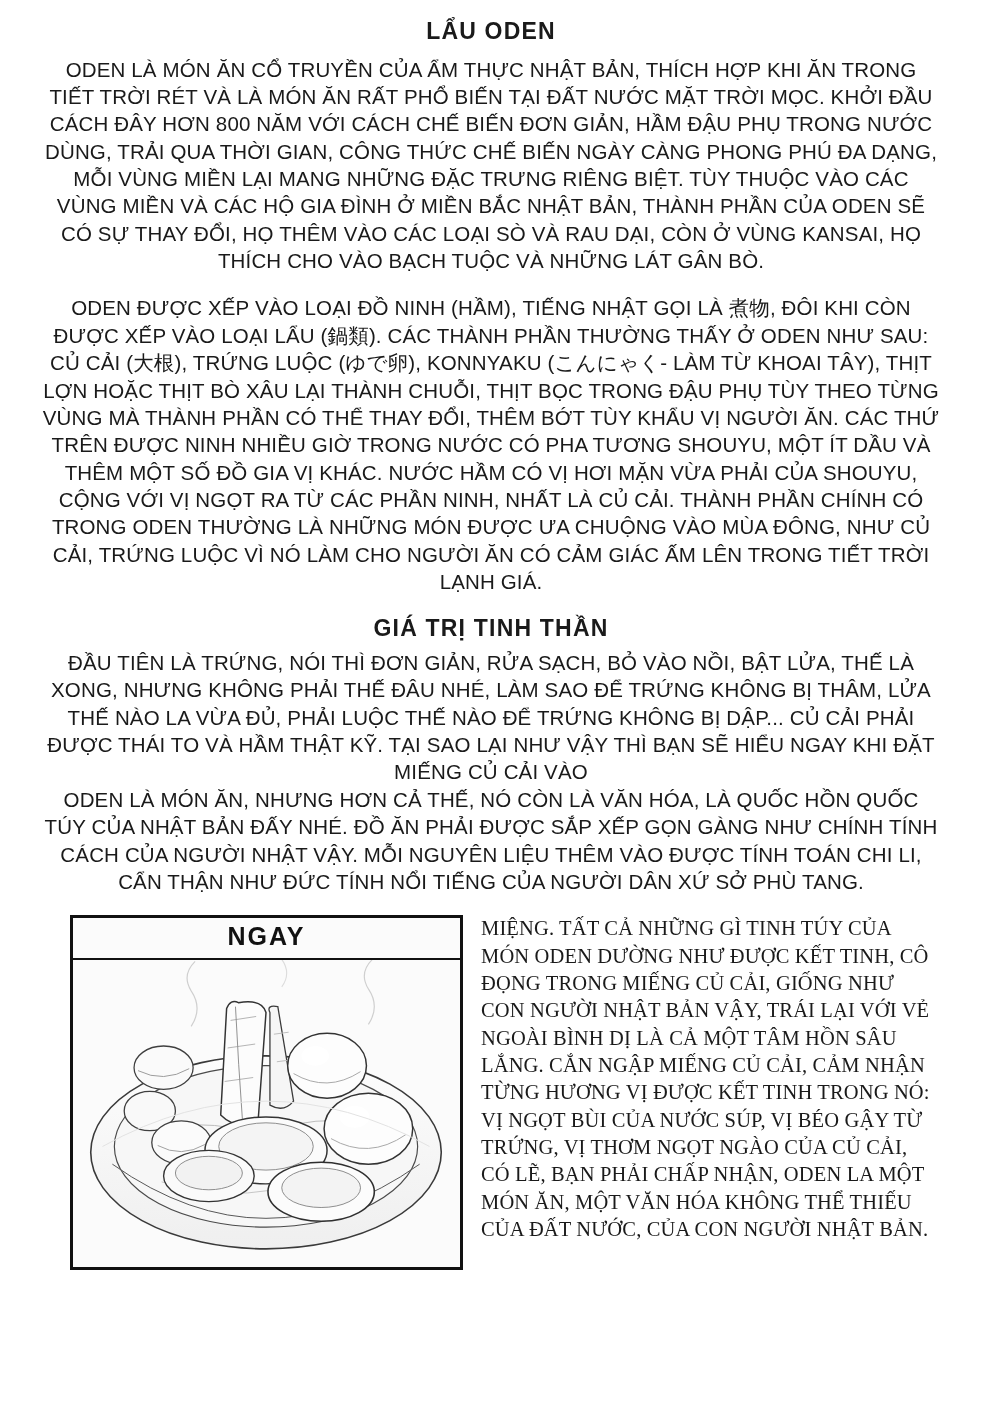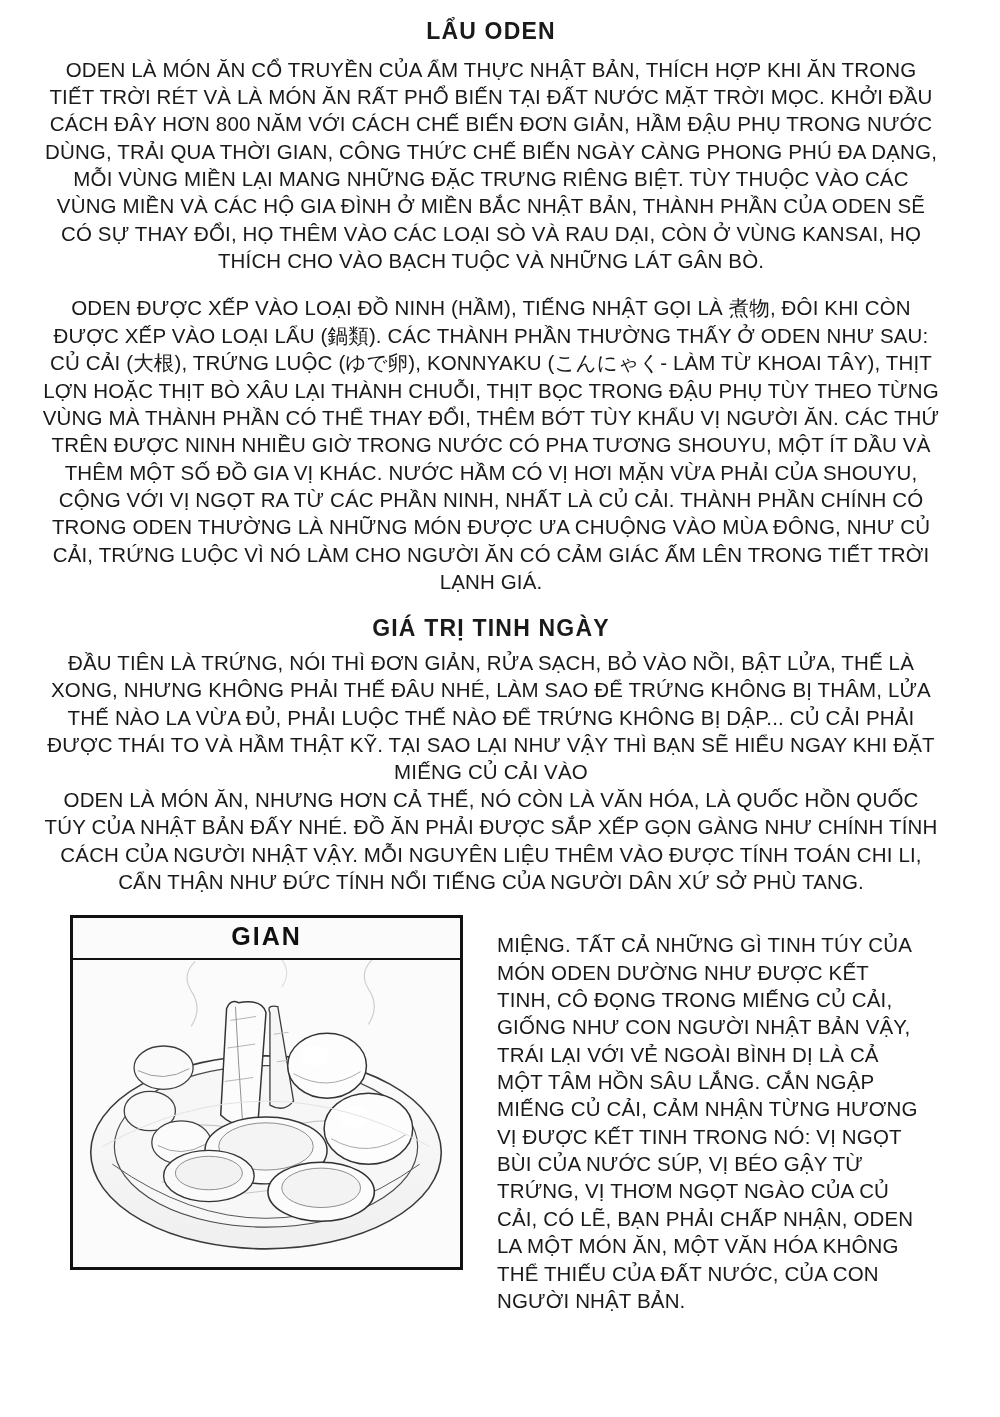--- a/index.html
+++ b/index.html
@@ -79,44 +79,44 @@
     z-index: 4;
   }
   .sketch { position: absolute; inset: 0; }
   .bottom-text {
     font-size: 20.5px;
     line-height: 1.335;
     letter-spacing: 0.15px;
     text-align: left;
     overflow: hidden;
   }
-  .bottom-text p { margin: 16px; }
+  .bottom-text p { margin: 0; font-family: Liberation Serif, serif; }
 </style>
 </head>
 <body>
 
 <div class="page">
 
   <h1 class="title">LẨU ODEN</h1>
 
 
   <p class="para">ODEN LÀ MÓN ĂN CỔ TRUYỀN CỦA ẨM THỰC NHẬT BẢN, THÍCH HỢP KHI ĂN TRONG TIẾT TRỜI RÉT VÀ LÀ MÓN ĂN RẤT PHỔ BIẾN TẠI ĐẤT NƯỚC MẶT TRỜI MỌC. KHỞI ĐẦU CÁCH ĐÂY HƠN 800 NĂM VỚI CÁCH CHẾ BIẾN ĐƠN GIẢN, HẦM ĐẬU PHỤ TRONG NƯỚC DÙNG, TRẢI QUA THỜI GIAN, CÔNG THỨC CHẾ BIẾN NGÀY CÀNG PHONG PHÚ ĐA DẠNG, MỖI VÙNG MIỀN LẠI MANG NHỮNG ĐẶC TRƯNG RIÊNG BIỆT. TÙY THUỘC VÀO CÁC VÙNG MIỀN VÀ CÁC HỘ GIA ĐÌNH Ở MIỀN BẮC NHẬT BẢN, THÀNH PHẦN CỦA ODEN SẼ CÓ SỰ THAY ĐỔI, HỌ THÊM VÀO CÁC LOẠI SÒ VÀ RAU DẠI, CÒN Ở VÙNG KANSAI, HỌ THÍCH CHO VÀO BẠCH TUỘC VÀ NHỮNG LÁT GÂN BÒ.</p>
 
   <p class="para">ODEN ĐƯỢC XẾP VÀO LOẠI ĐỒ NINH (HẦM), TIẾNG NHẬT GỌI LÀ 煮物, ĐÔI KHI CÒN ĐƯỢC XẾP VÀO LOẠI LẨU (鍋類). CÁC THÀNH PHẦN THƯỜNG THẤY Ở ODEN NHƯ SAU: CỦ CẢI (大根), TRỨNG LUỘC (ゆで卵), KONNYAKU (こんにゃく- LÀM TỪ KHOAI TÂY), THỊT LỢN HOẶC THỊT BÒ XÂU LẠI THÀNH CHUỖI, THỊT BỌC TRONG ĐẬU PHỤ TÙY THEO TỪNG VÙNG MÀ THÀNH PHẦN CÓ THỂ THAY ĐỔI, THÊM BỚT TÙY KHẨU VỊ NGƯỜI ĂN. CÁC THỨ TRÊN ĐƯỢC NINH NHIỀU GIỜ TRONG NƯỚC CÓ PHA TƯƠNG SHOUYU, MỘT ÍT DẦU VÀ THÊM MỘT SỐ ĐỒ GIA VỊ KHÁC. NƯỚC HẦM CÓ VỊ HƠI MẶN VỪA PHẢI CỦA SHOUYU, CỘNG VỚI VỊ NGỌT RA TỪ CÁC PHẦN NINH, NHẤT LÀ CỦ CẢI. THÀNH PHẦN CHÍNH CÓ TRONG ODEN THƯỜNG LÀ NHỮNG MÓN ĐƯỢC ƯA CHUỘNG VÀO MÙA ĐÔNG, NHƯ CỦ CẢI, TRỨNG LUỘC VÌ NÓ LÀM CHO NGƯỜI ĂN CÓ CẢM GIÁC ẤM LÊN TRONG TIẾT TRỜI LẠNH GIÁ.</p>
 
-  <h2 class="subtitle">GIÁ TRỊ TINH NGÀY</h2>
+  <h2 class="subtitle">GIÁ TRỊ TINH THẦN</h2>
 
   <p class="para tight">ĐẦU TIÊN LÀ TRỨNG, NÓI THÌ ĐƠN GIẢN, RỬA SẠCH, BỎ VÀO NỒI, BẬT LỬA, THẾ LÀ XONG, NHƯNG KHÔNG PHẢI THẾ ĐÂU NHÉ, LÀM SAO ĐỂ TRỨNG KHÔNG BỊ THÂM, LỬA THẾ NÀO LA VỪA ĐỦ, PHẢI LUỘC THẾ NÀO ĐỂ TRỨNG KHÔNG BỊ DẬP... CỦ CẢI PHẢI ĐƯỢC THÁI TO VÀ HẦM THẬT KỸ. TẠI SAO LẠI NHƯ VẬY THÌ BẠN SẼ HIỂU NGAY KHI ĐẶT MIẾNG CỦ CẢI VÀO</p>
 
   <p class="para">ODEN LÀ MÓN ĂN, NHƯNG HƠN CẢ THẾ, NÓ CÒN LÀ VĂN HÓA, LÀ QUỐC HỒN QUỐC TÚY CỦA NHẬT BẢN ĐẤY NHÉ. ĐỒ ĂN PHẢI ĐƯỢC SẮP XẾP GỌN GÀNG NHƯ CHÍNH TÍNH CÁCH CỦA NGƯỜI NHẬT VẬY. MỖI NGUYÊN LIỆU THÊM VÀO ĐƯỢC TÍNH TOÁN CHI LI, CẨN THẬN NHƯ ĐỨC TÍNH NỔI TIẾNG CỦA NGƯỜI DÂN XỨ SỞ PHÙ TANG.</p>
 
   <div class="bottom-wrap">
 
     <div class="figure">
-      <div class="figure-label">GIAN</div>
+      <div class="figure-label">NGAY</div>
       <div class="figure-underline"></div>
 
       <svg class="sketch" viewBox="0 0 393 355" preserveAspectRatio="none">
         <defs>
           <linearGradient id="gl" x1="0" y1="0" x2="0" y2="1">
             <stop offset="0" stop-color="#fdfdfd"></stop>
             <stop offset="1" stop-color="#efefef"></stop>
           </linearGradient>
         </defs>
 

